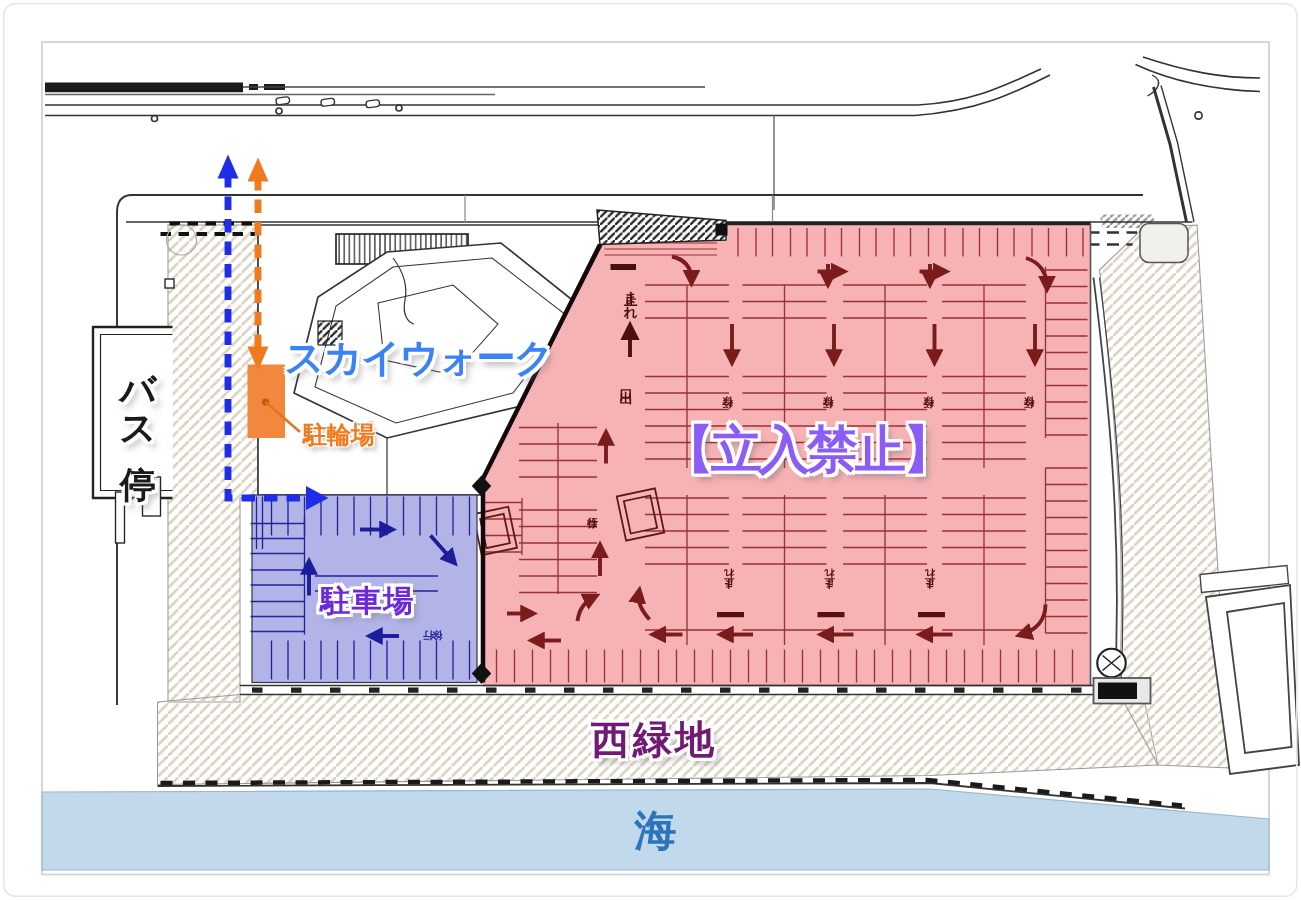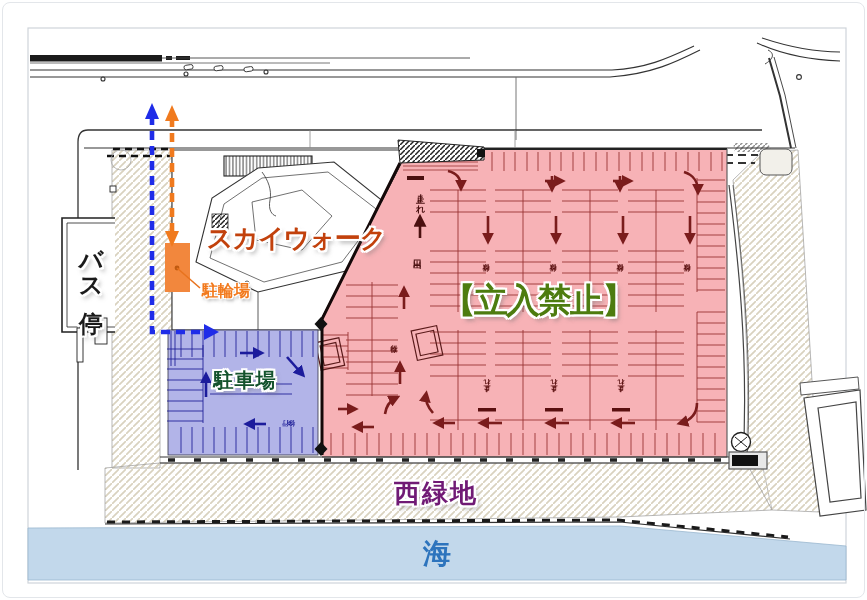--- a/index.html
+++ b/index.html
@@ -242,27 +242,27 @@
   </g>
   <g>
     <path d="M172,118V234" fill="none" stroke-width="4.6" stroke-dasharray="9 6" stroke="#f07a1e"></path>
     <polygon points="165,121 179,121 172,105" fill="#f07a1e"></polygon>
     <polygon points="165,231 179,231 172,247" fill="#f07a1e"></polygon>
   </g>
 </svg>
 
 <div class="lbl vtext f-bus outline" style="left: 91px; top: 263px; color: rgb(26, 26, 26);">バス停</div>
 
-<div class="lbl f-sky outline" style="left: 296px; top: 238px; color: #c2410c;">スカイウォーク</div>
+<div class="lbl f-sky outline" style="left: 279px; top: 238px; color: #3b82f6;">スカイウォーク</div>
 
 <div class="lbl f-bike outline-thin" style="left: 226px; top: 291px; color: rgb(242, 121, 28);">駐輪場</div>
 
-<div class="lbl f-park outline" style="left: 245px; top: 380px; color: #14532d;">駐車場</div>
-
-<div class="lbl f-noentry outline" style="left: 538px; top: 300px; color: #4d7c0f;">【立入禁止】</div>
+<div class="lbl f-park outline" style="left: 245px; top: 401px; color: #6d28d9;">駐車場</div>
+
+<div class="lbl f-noentry outline" style="left: 538px; top: 300px; color: #8b5cf6;">【立入禁止】</div>
 
 <div class="lbl f-green outline" style="left: 436px; top: 493px; color: #701a75;">西緑地</div>
 
 <div class="lbl f-sea" style="left: 437px; top: 554px; color: rgb(45, 116, 189);">海</div>
 
 <div class="lbl vtext f-sign" style="left:420px;top:198px;">止まれ</div>
 <div class="lbl vtext f-sign" style="left:417px;top:253px;">出口</div>
 
 <div class="lbl vtext f-tiny rot180" style="left:486px;top:277px;">徐行</div>
 <div class="lbl vtext f-tiny rot180" style="left:553px;top:277px;">徐行</div>

